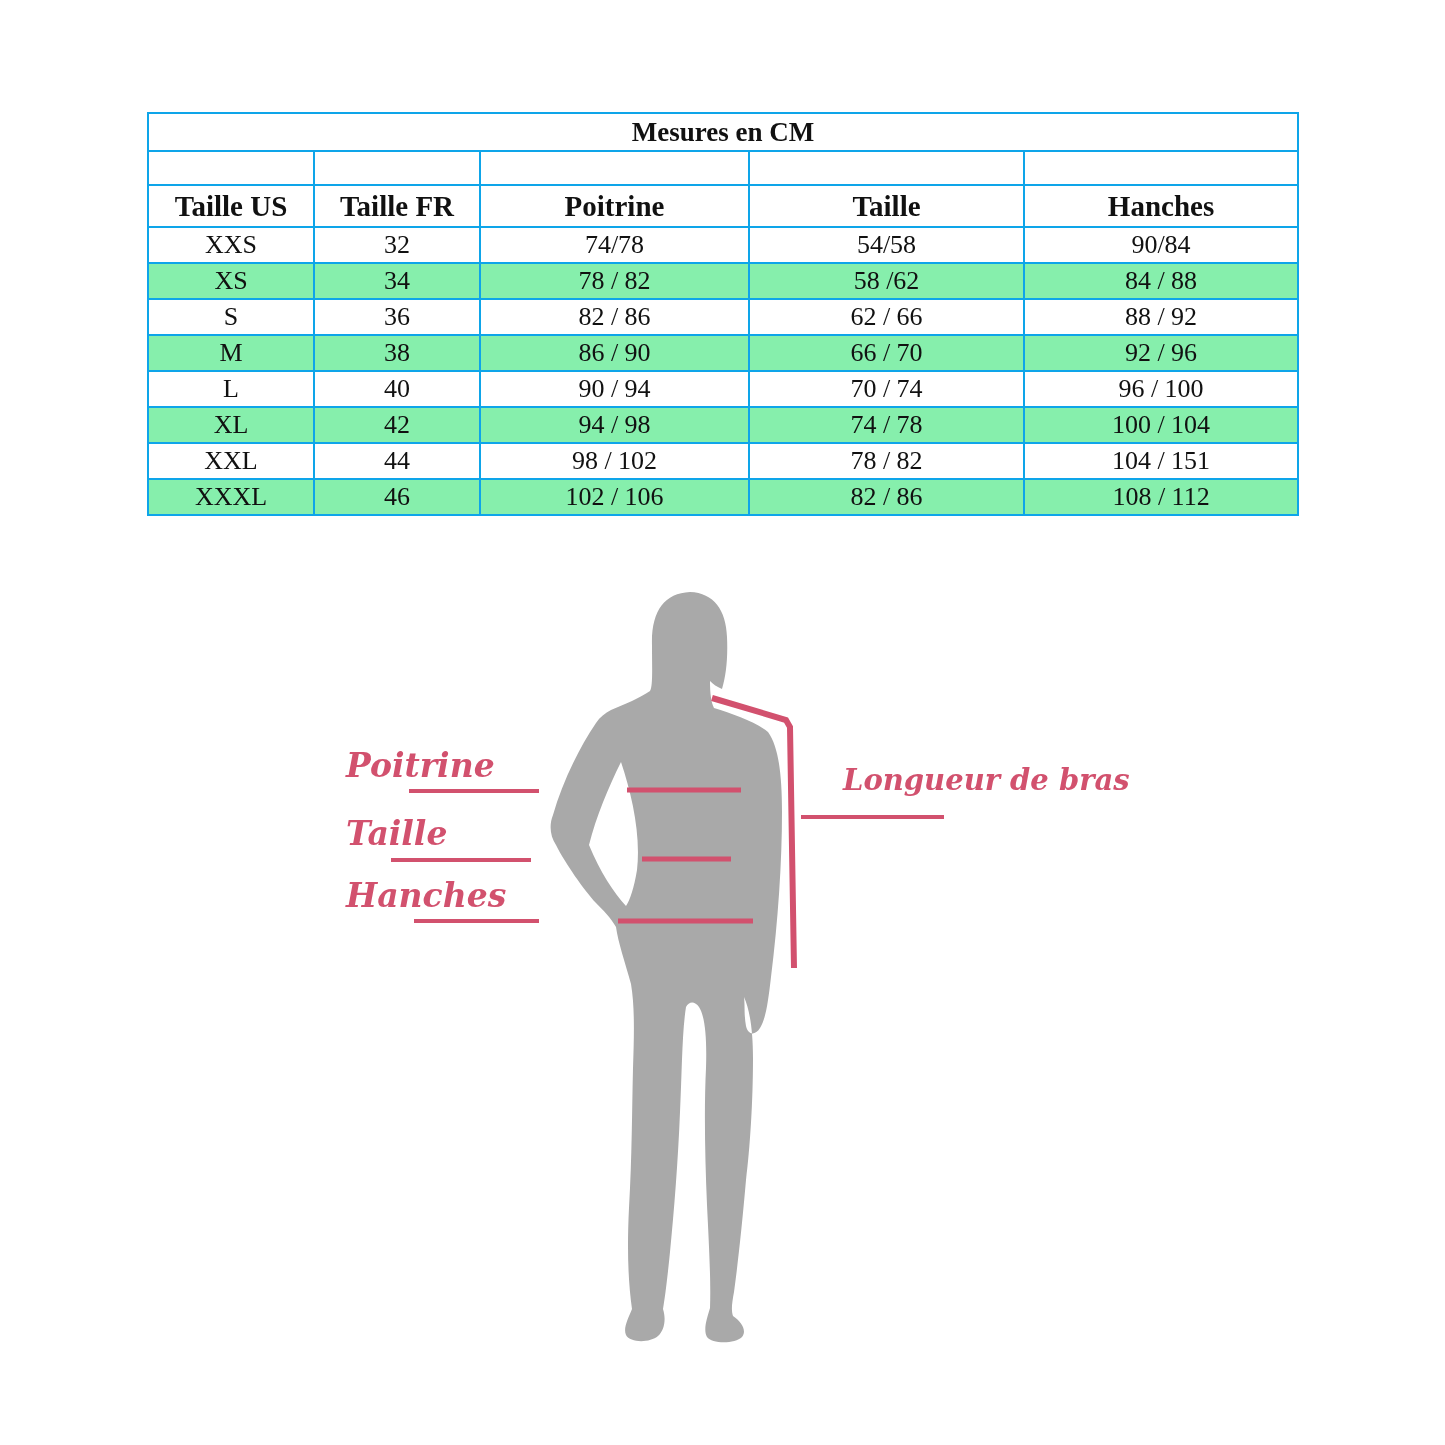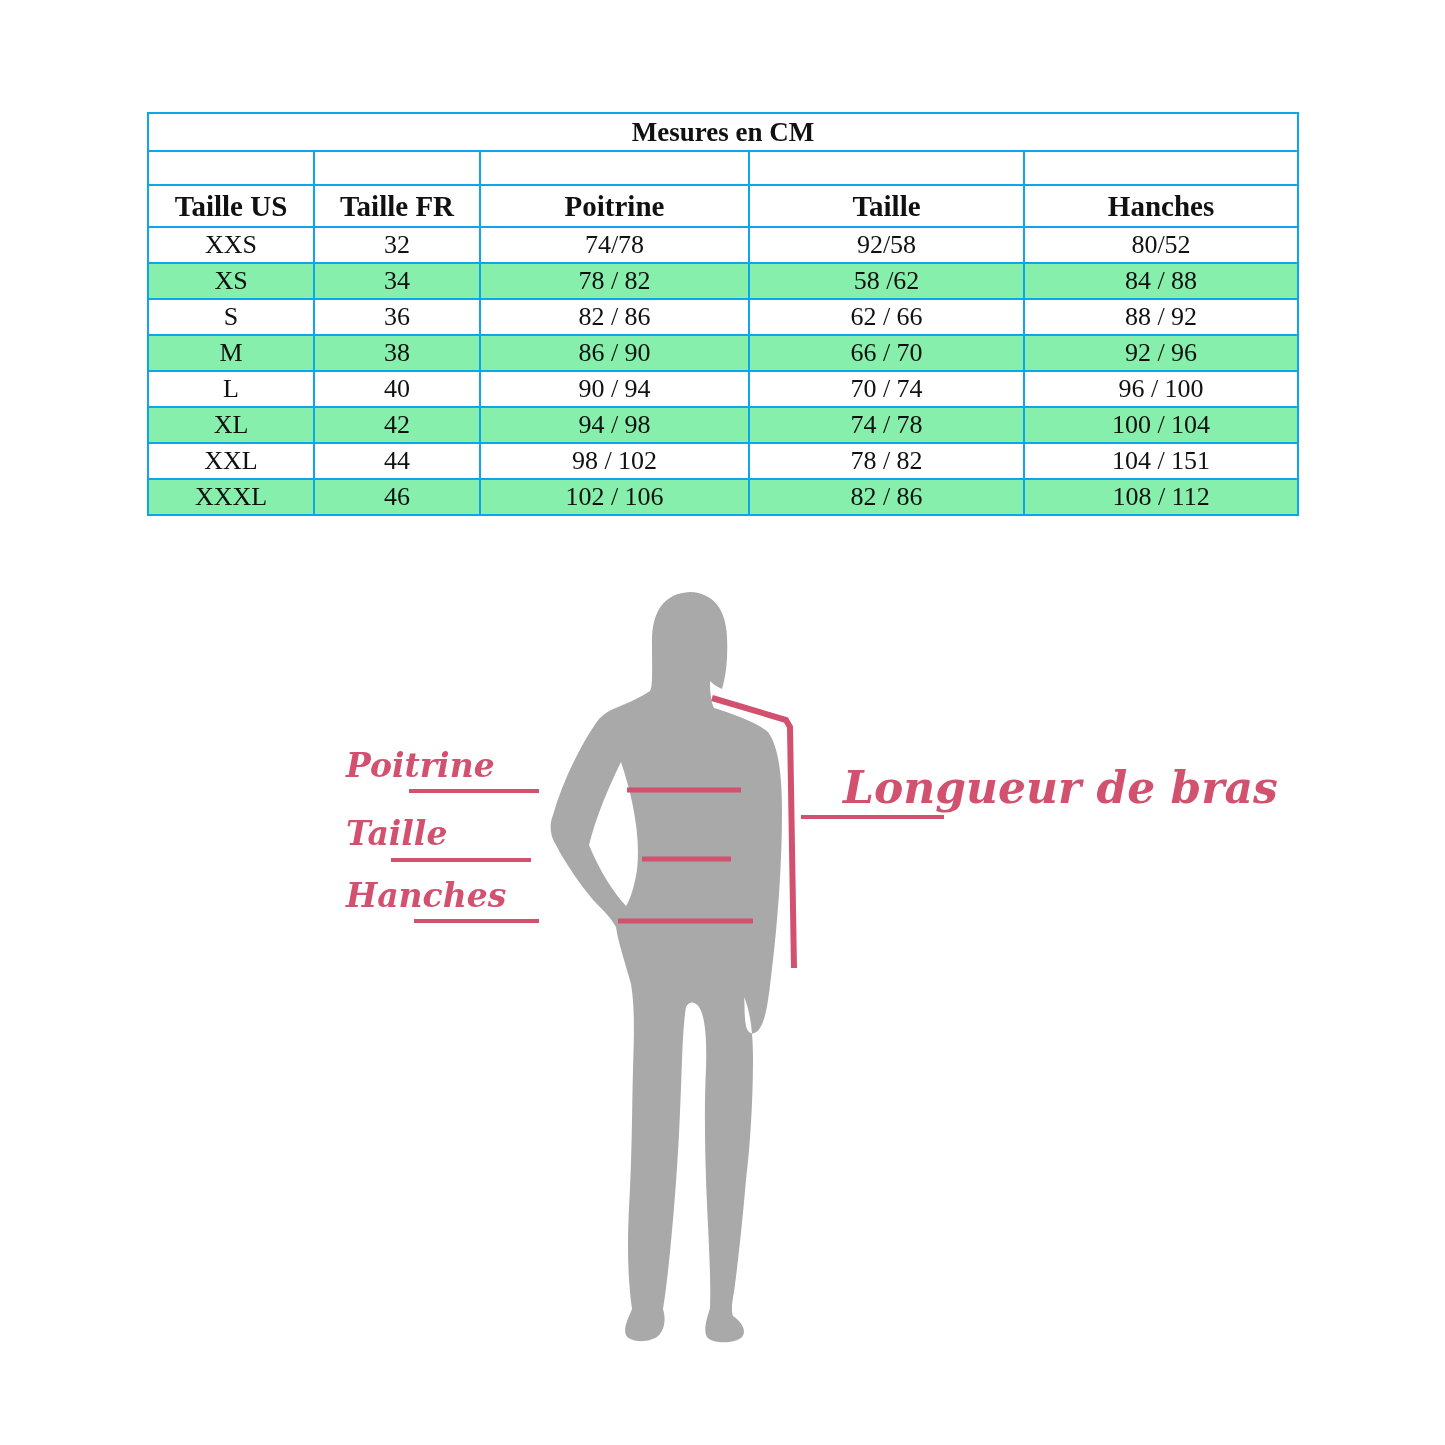--- a/index.html
+++ b/index.html
@@ -57,21 +57,21 @@
   .measure-label {
     position: absolute;
     color: #d2516e;
     font-family: "DejaVu Serif", serif;
     font-style: italic;
     font-weight: bold;
     font-size: 33px;
     white-space: nowrap;
     line-height: 1;
   }
-  #arm-length-label { font-size: 44px; }
+  #arm-length-label { font-size: 29px; }
 </style>
 </head>
 <body>
 
 <div id="canvas">
 
   <table class="size-chart">
     <colgroup>
       <col style="width:166px">
       <col style="width:166px">
@@ -95,22 +95,22 @@
         <th>Taille FR</th>
         <th>Poitrine</th>
         <th>Taille</th>
         <th>Hanches</th>
       </tr>
 
       <tr class="data-row">
         <td>XXS</td>
         <td>32</td>
         <td>74/78</td>
-        <td>92/58</td>
-        <td>80/52</td>
+        <td>54/58</td>
+        <td>90/84</td>
       </tr>
       <tr class="data-row shaded">
         <td>XS</td>
         <td>34</td>
         <td>78 / 82</td>
         <td>58 /62</td>
         <td>84 / 88</td>
       </tr>
       <tr class="data-row">
         <td>S</td>

